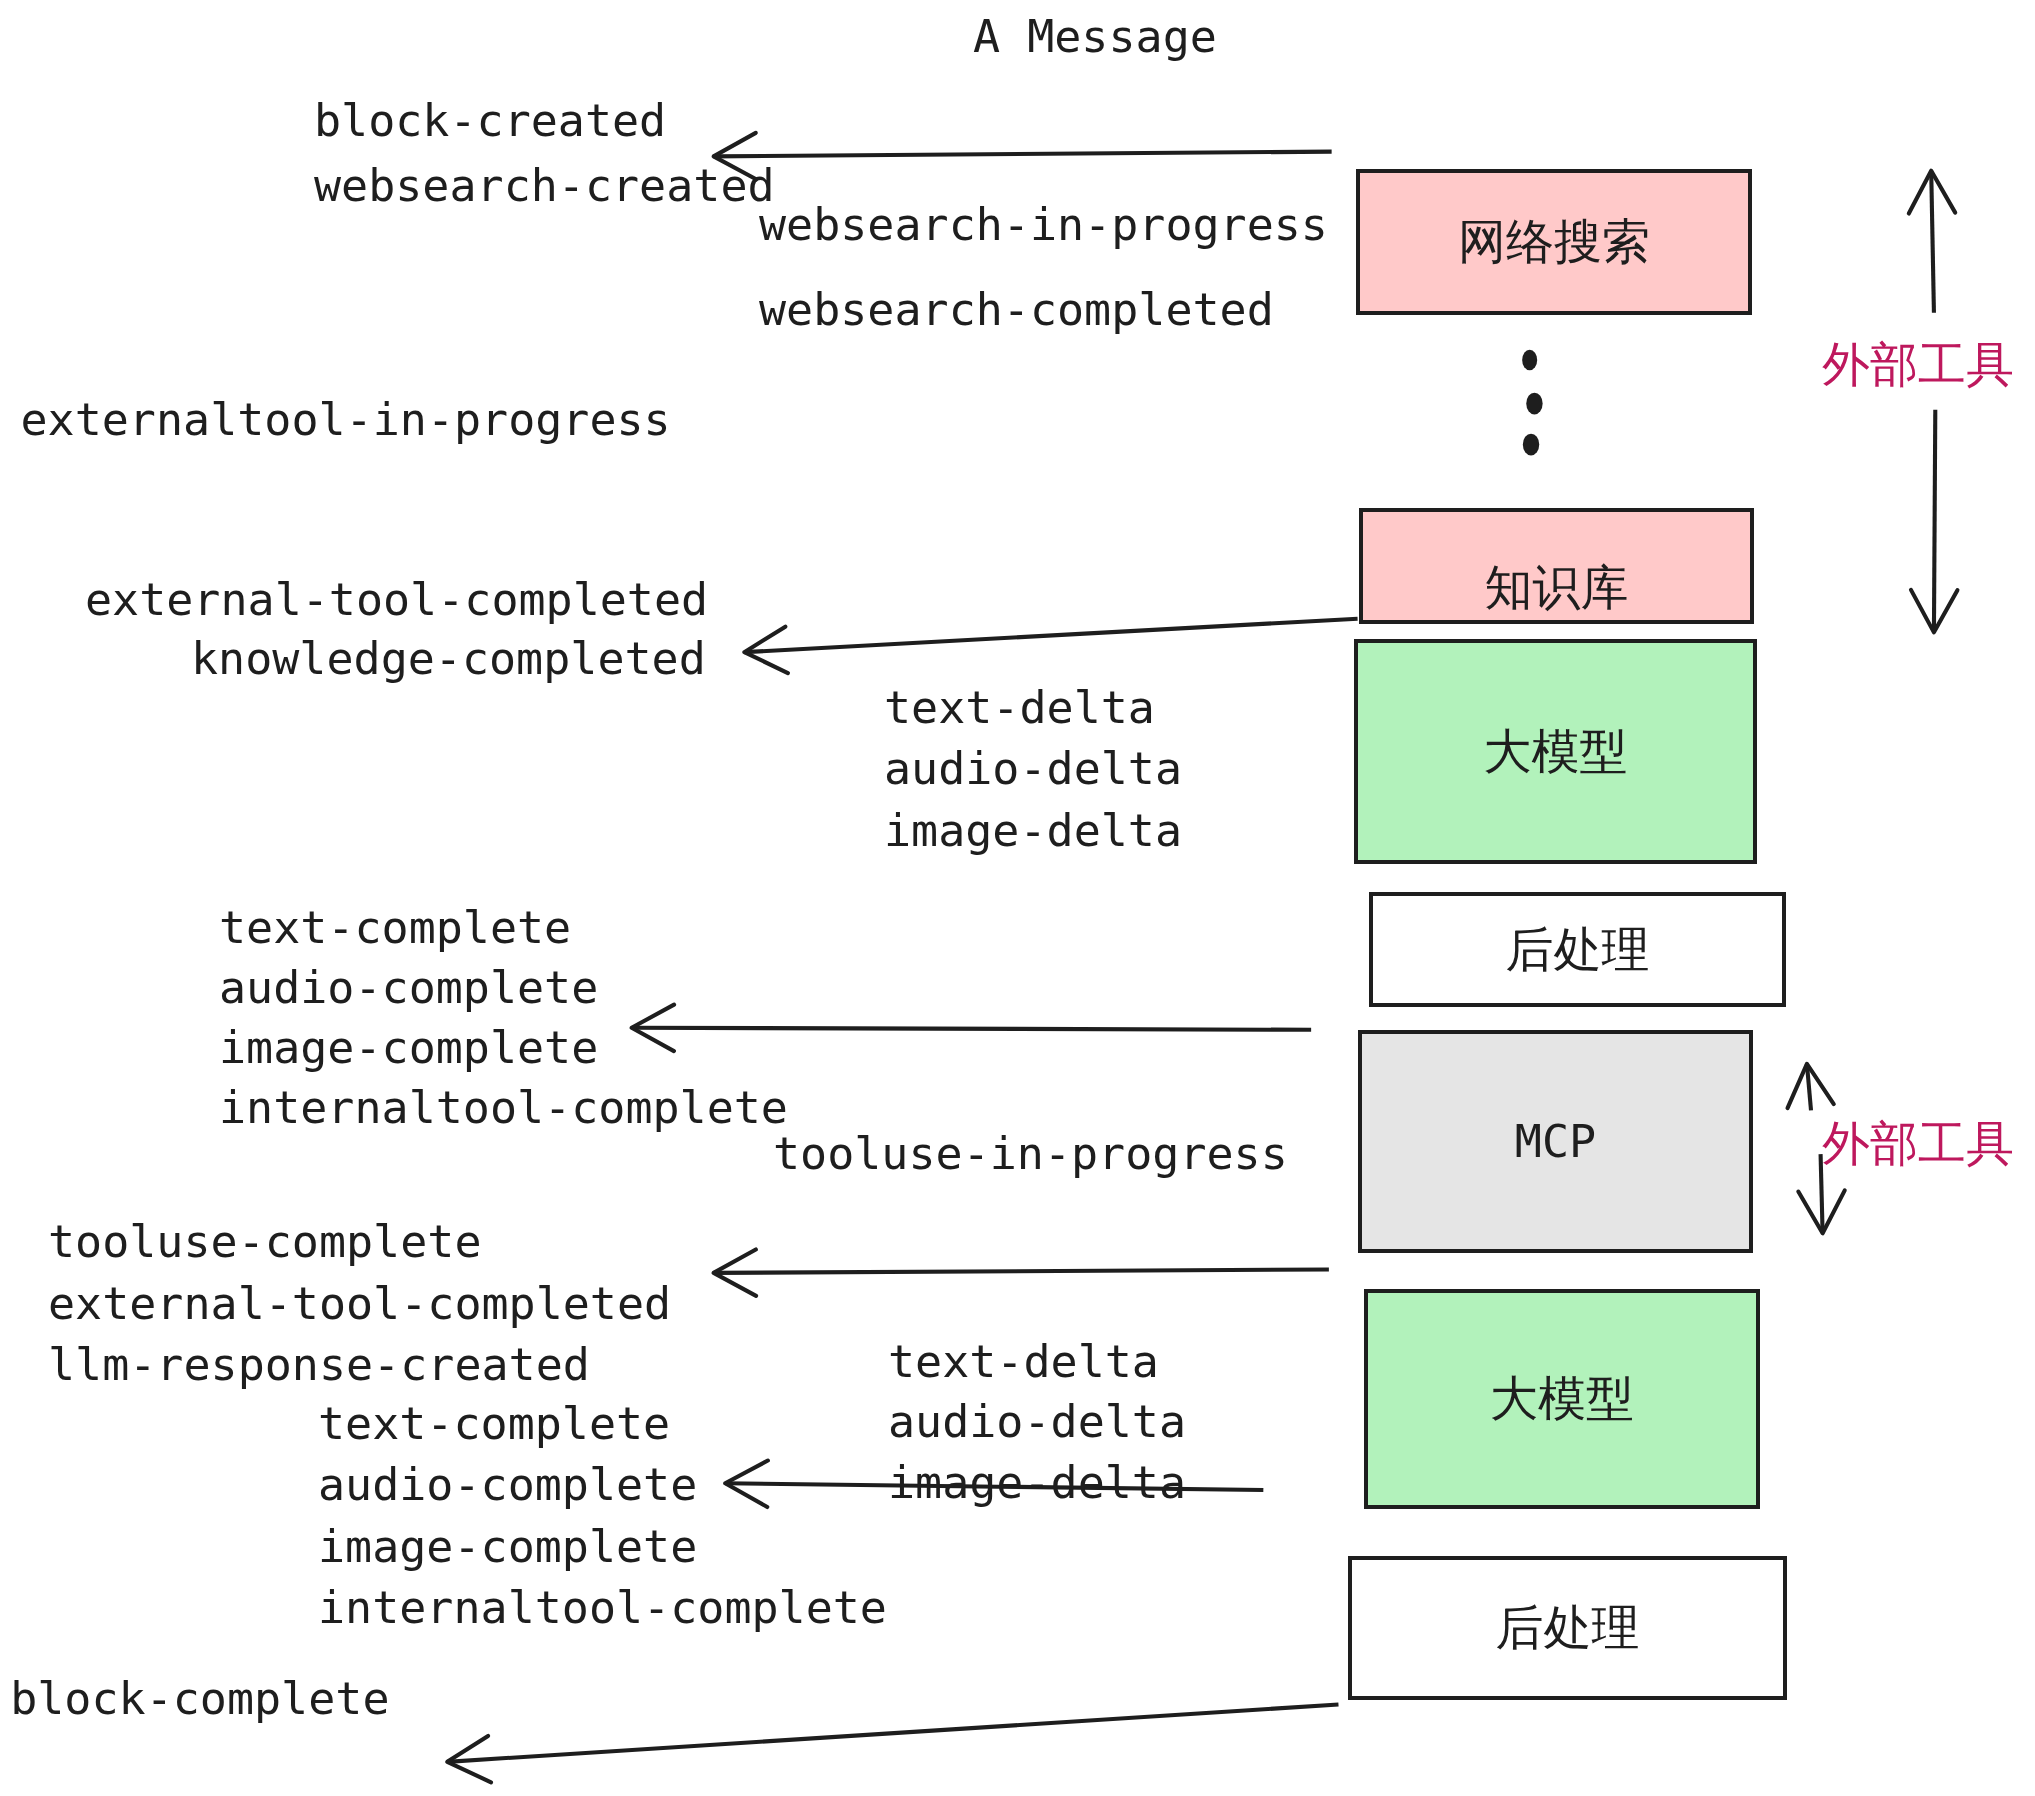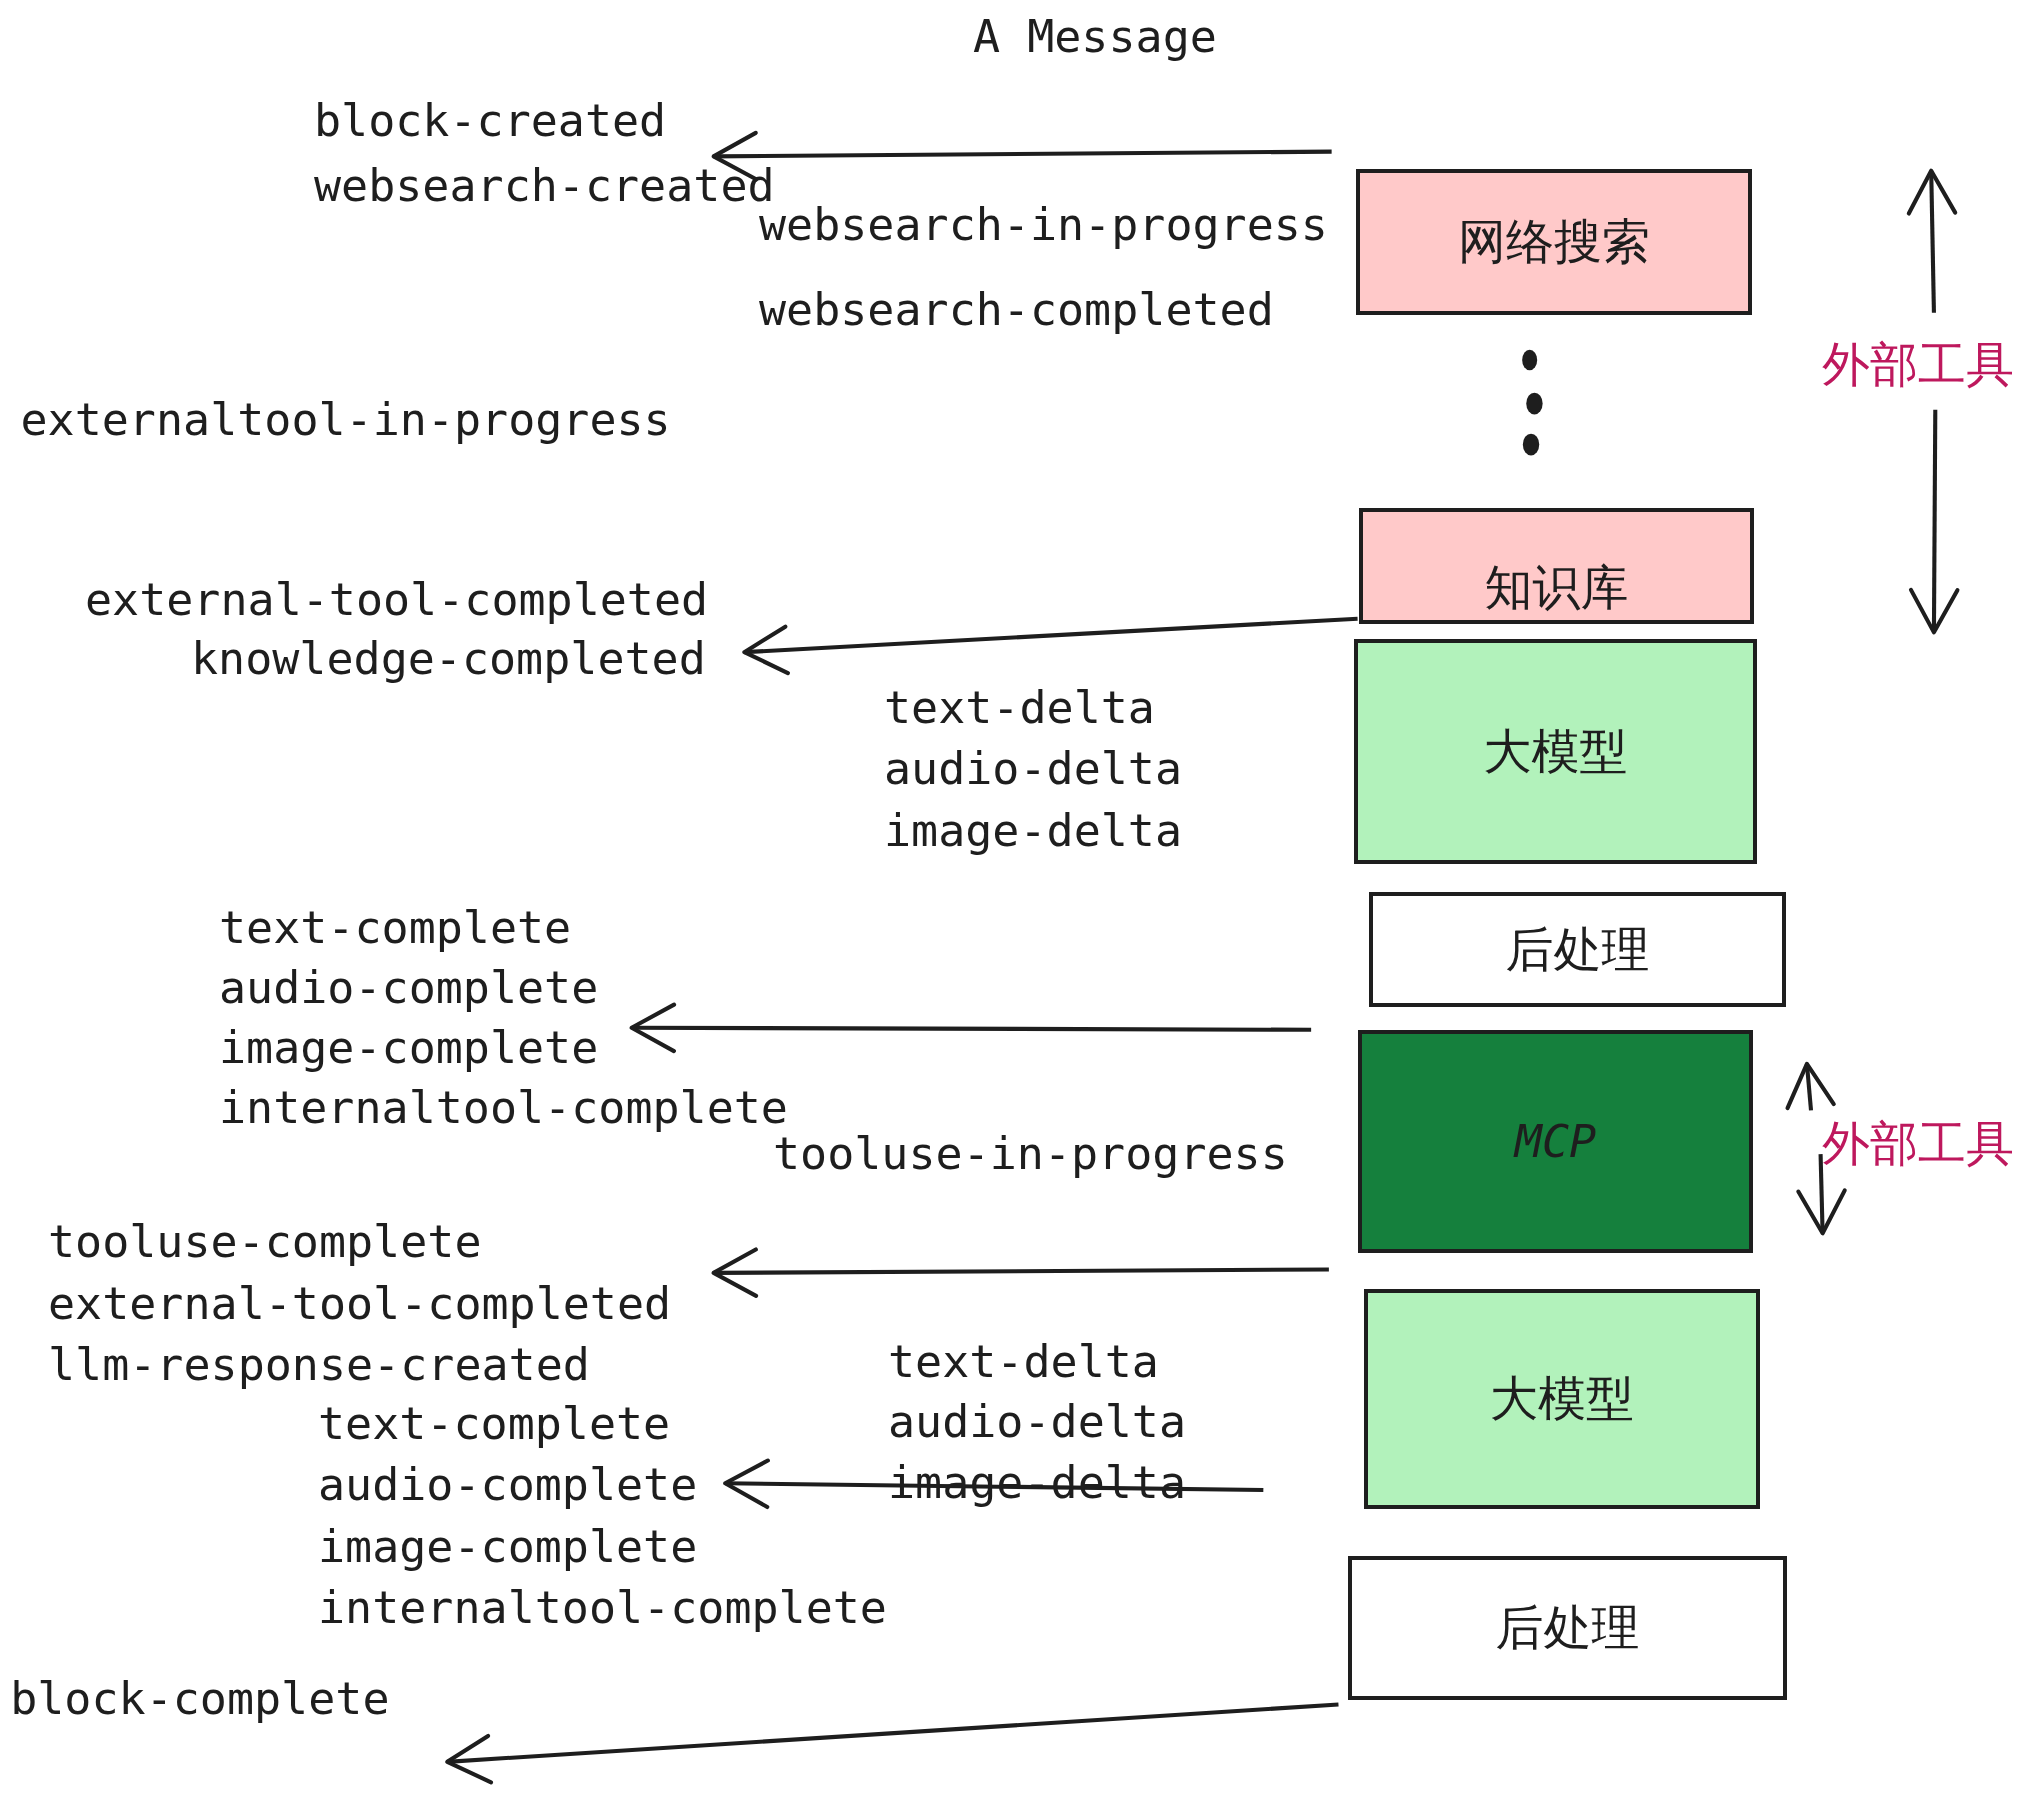--- a/index.html
+++ b/index.html
@@ -25,21 +25,21 @@
     border:4.1px solid #1e1e1e;
     box-sizing:border-box;
     display:flex;align-items:center;justify-content:center;
     font-family:Liberation Serif, serif;
     font-size:48px;
     color:#1e1e1e;
   }
   .box.mono{font-family:"DejaVu Sans Mono", monospace;font-size:45px;}
   .pink{background:#ffc9c9;}
   .green{background:#b2f2bb;}
-  .yellow{background:#15803d;font-style:italic;}
+  .yellow{background:#e5e5e5;}
   .white{background:#ffffff;}
   .annot{
     position:absolute;
     font-family:Liberation Sans, sans-serif;
     font-size:48px;
     white-space:nowrap;
     color:#be185d;
   }
 </style>
 </head>

